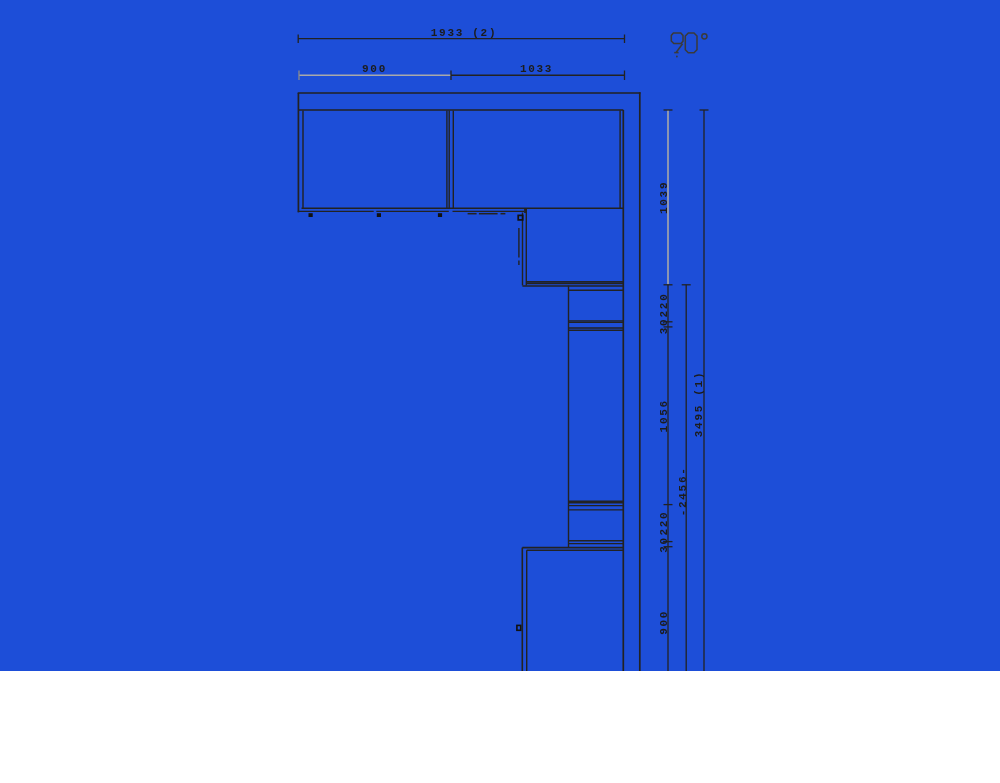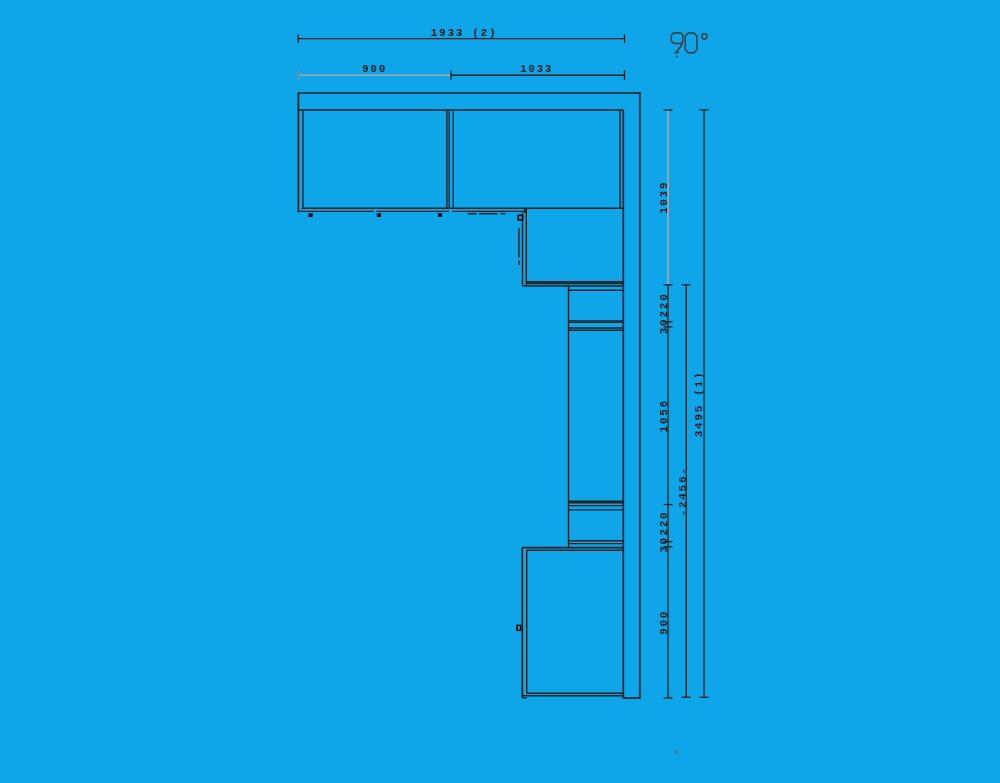--- a/index.html
+++ b/index.html
@@ -1,16 +1,16 @@
 <!DOCTYPE html>
 <html><head>
 <meta charset="utf-8">
 <style>
   html,body{margin:0;padding:0;background:#fff;}
-  .page{width:1000px;height:783px;position:relative;background:#0ea5e9;overflow:hidden;}
+  .page{width:1000px;height:671px;position:relative;background:#1d4ed8;overflow:hidden;}
   svg{position:absolute;top:0;left:0;}
   text{font-family:"Liberation Mono", monospace;font-weight:bold;fill:#1c1c1c;}
   .dim{font-size:11px;letter-spacing:1.7px;}
 </style>
 </head>
 <body>
 <div class="page">
 <svg width="1000" height="783" viewBox="0 0 1000 783" fill="none">
 
 <g stroke="#222222" stroke-width="1.3">

